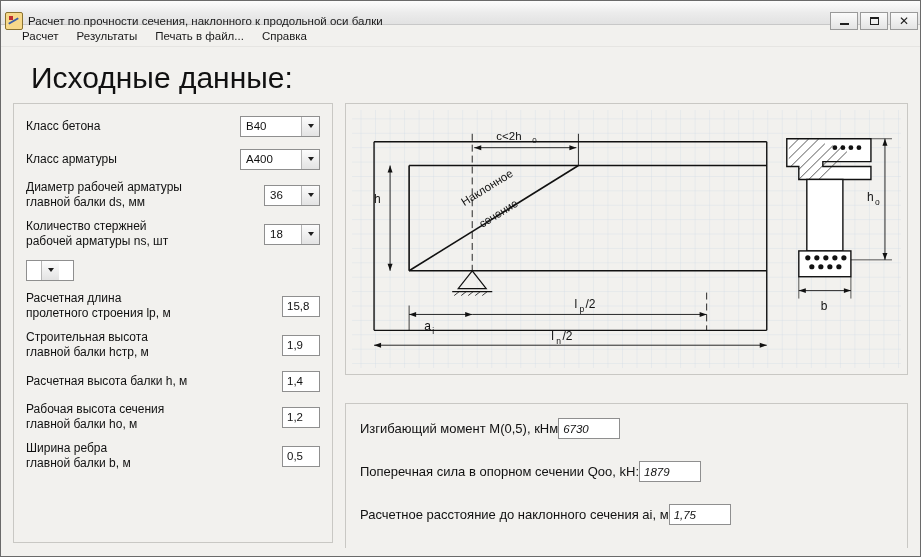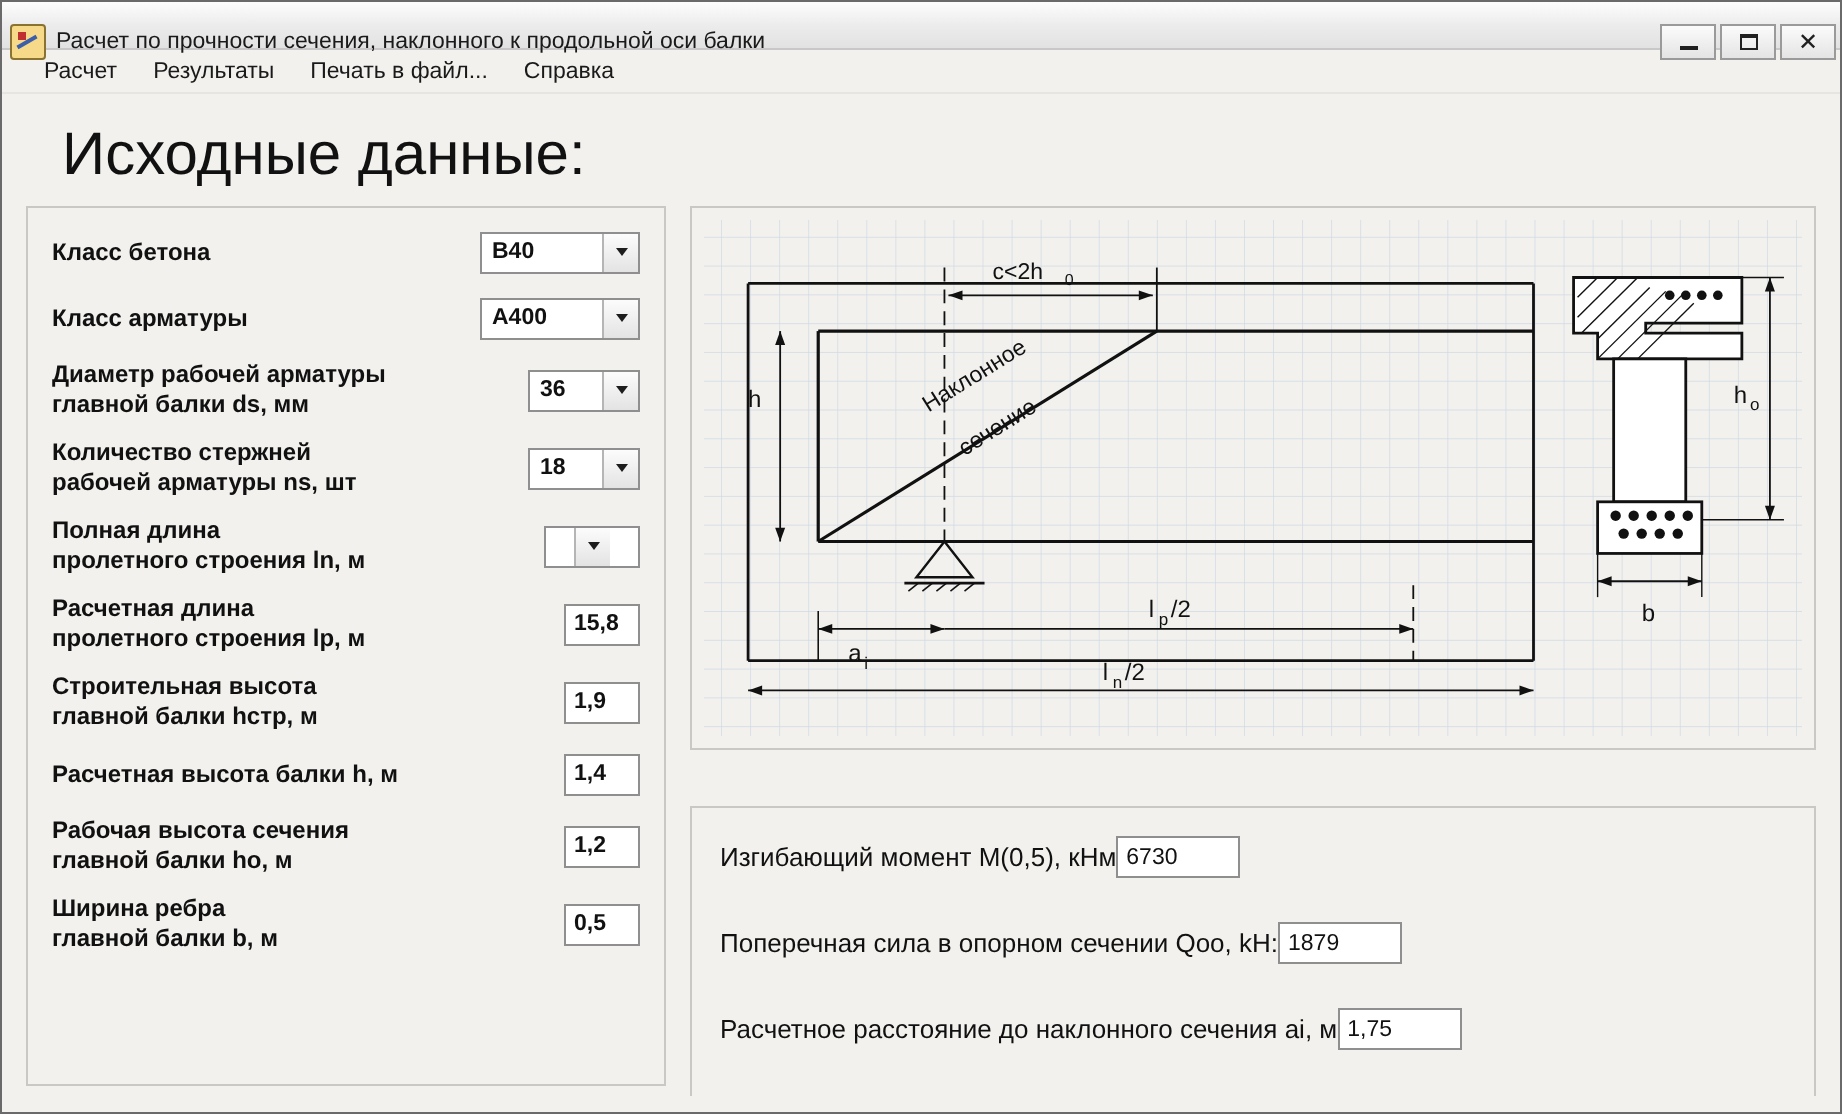--- a/index.html
+++ b/index.html
@@ -129,21 +129,20 @@
     border: 1px solid #c9c8c4;
     box-sizing: border-box;
   }
   
   .left-panel {
     width: 320px;
     flex: 0 0 320px;
     height: 440px;
     padding: 10px 12px 0 12px;
     position: relative;
-    font-weight: bold;
   }
   .param-row {
     display: flex;
     align-items: center;
     justify-content: space-between;
     margin-bottom: 9px;
     min-height: 24px;
   }
   .param-label {
     font-size: 12px;
@@ -235,20 +234,21 @@
     height: 21px;
     border: 1px solid #8f8f8f;
     background: #ffffff;
     font-size: 11.5px;
     color: #111;
     display: flex;
     align-items: center;
     padding-left: 4px;
     box-sizing: border-box;
     flex: 0 0 auto;
+    font-style: italic;
   }
   
   .bottom-strip {
     position: absolute;
     left: 0; right: 0; bottom: 0;
     height: 8px;
     background: #f2f1ee;
   }
   svg text {
     font-family: "Liberation Sans", sans-serif;
@@ -332,24 +332,20 @@
         </div>
         <div class="combo narrow">
           <div class="combo-value">18</div>
           <div class="combo-arrow">
               <i></i>
             </div>
         </div>
       </div>
 
       <div class="param-row">
-        <div class="param-label">
-          <span>Полная длина</span>
-          <span class="l2">пролетного строения ln, м</span>
-        </div>
         <div class="combo mid">
           <div class="combo-value">16,50</div>
           <div class="combo-arrow">
               <i></i>
             </div>
         </div>
       </div>
 
       <div class="param-row">
         <div class="param-label">

